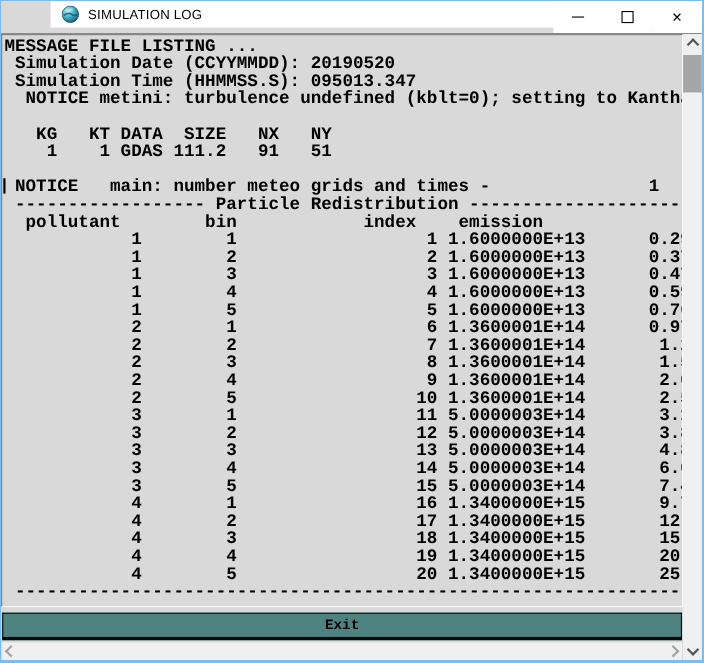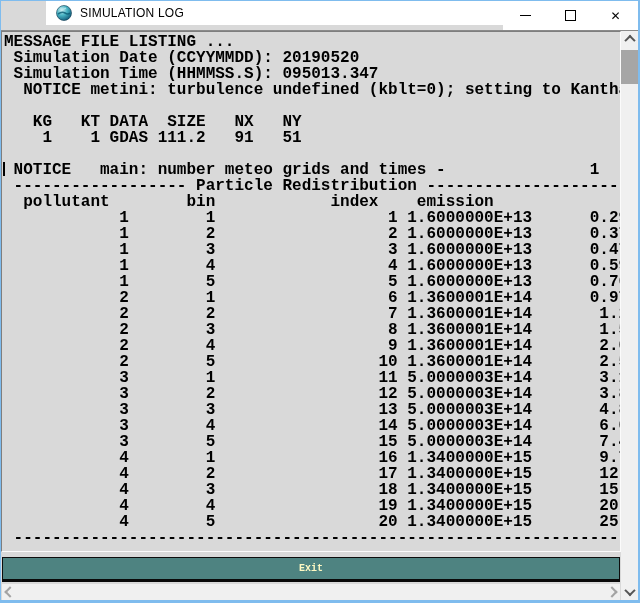--- a/index.html
+++ b/index.html
@@ -37,21 +37,21 @@
   .chev{width:6px;height:6px;border-left:2px solid #555;border-top:2px solid #555;}
   .chev.up{transform:rotate(45deg) translate(1px,1px);}
   .chev.down{transform:rotate(225deg) translate(1px,1px);}
   .chev.light{border-color:#a3a3a3;}
   .chev.left{transform:rotate(-45deg);} .chev.right{transform:rotate(135deg);}
   
   .exitbtn{position:absolute;left:1px;top:526px;width:618px;height:25px;box-sizing:border-box;
     background:#4e8381;border:1px solid #0d0d0d;border-bottom:3px solid #0a0a0a;
     display:flex;align-items:center;justify-content:center;}
   .exitbtn span{font-family:"Liberation Mono","DejaVu Sans Mono",monospace;
-    font-size:10px;font-weight:bold;color:#fef9c3;}
+    font-size:13px;font-weight:bold;color:#000000;}
   
   .hscroll{position:absolute;left:1px;top:553px;width:618px;height:16px;background:#f0f0f0;}
   .hbtn{position:absolute;top:0;width:16px;height:16px;display:flex;align-items:center;justify-content:center;}
   .hleft{left:0;} .hright{right:0;}
 </style>
 </head>
 <body>
 
 <div class="window">
 

